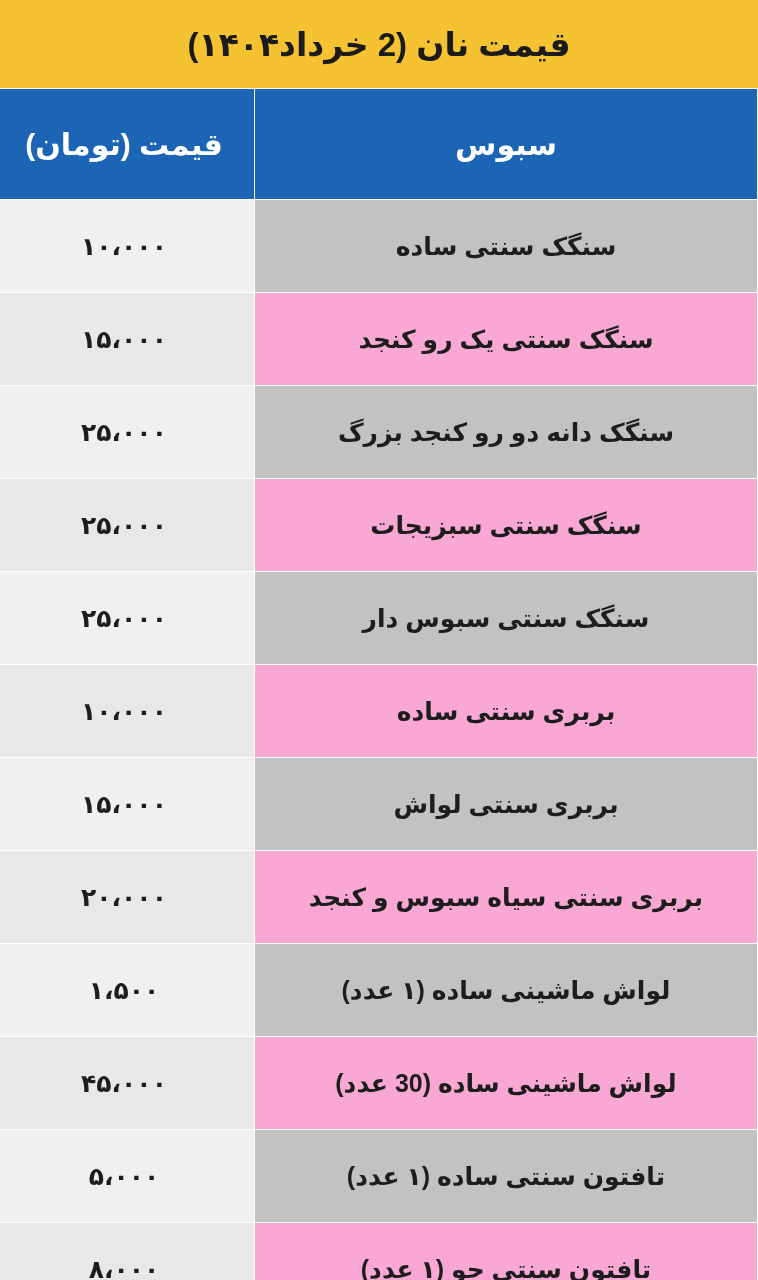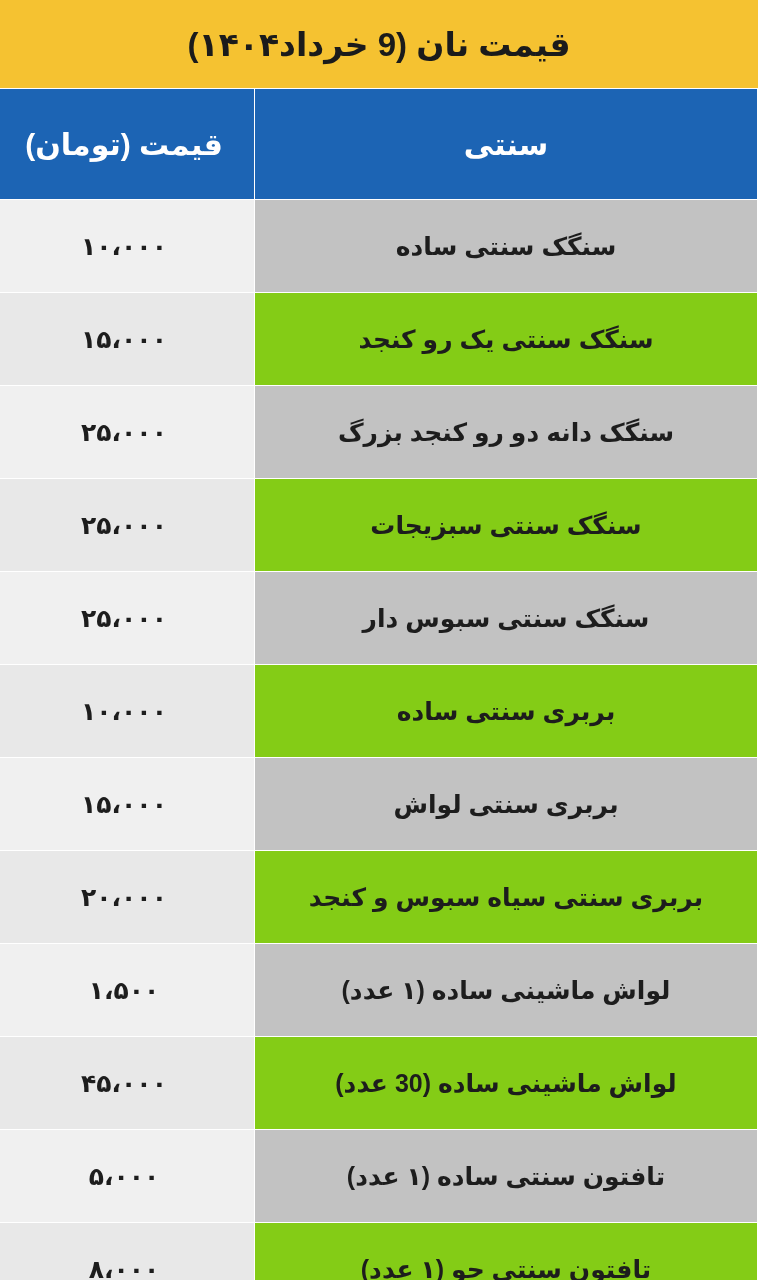--- a/index.html
+++ b/index.html
@@ -80,42 +80,42 @@
     text-align: center;
     padding: 0 14px;
     margin-left: 20px;
   }
   td.price {
     background: #f0f0f0;
     text-align: center;
     font-size: 24px;
     color: #111111;
   }
-  tr.alt td.product { background: #84cc16; }
+  tr.alt td.product { background: #f9a8d4; }
   tr.alt td.price { background: #e8e8e8; }
 </style>
 </head>
 <body>
 
 <div class="page">
 
   <div class="watermark wm-big" style="right:20px; top:300px;">اقتصاد</div>
   <div class="watermark wm-big" style="left:20px; top:330px;">دنیای</div>
   <div class="watermark wm-big" style="right:20px; top:760px;">اقتصاد</div>
   <div class="watermark wm-big" style="left:20px; top:790px;">دنیای</div>
   <div class="watermark wm-small" style="left:40px; top:1150px;">دنیای</div>
 
   <div class="title-bar">
-    <span class="title-text">قیمت نان (9 خرداد۱۴۰۴)</span>
+    <span class="title-text">قیمت نان (2 خرداد۱۴۰۴)</span>
   </div>
 
   <table class="price-table">
     <thead>
       <tr>
-        <th class="col-product">سنتی</th>
+        <th class="col-product">سبوس</th>
         <th class="col-price">قیمت (تومان)</th>
       </tr>
     </thead>
     <tbody>
       <tr>
         <td class="product">سنگک سنتی ساده</td>
         <td class="price">۱۰،۰۰۰</td>
       </tr>
       <tr class="alt">
         <td class="product">سنگک سنتی یک رو کنجد</td>

